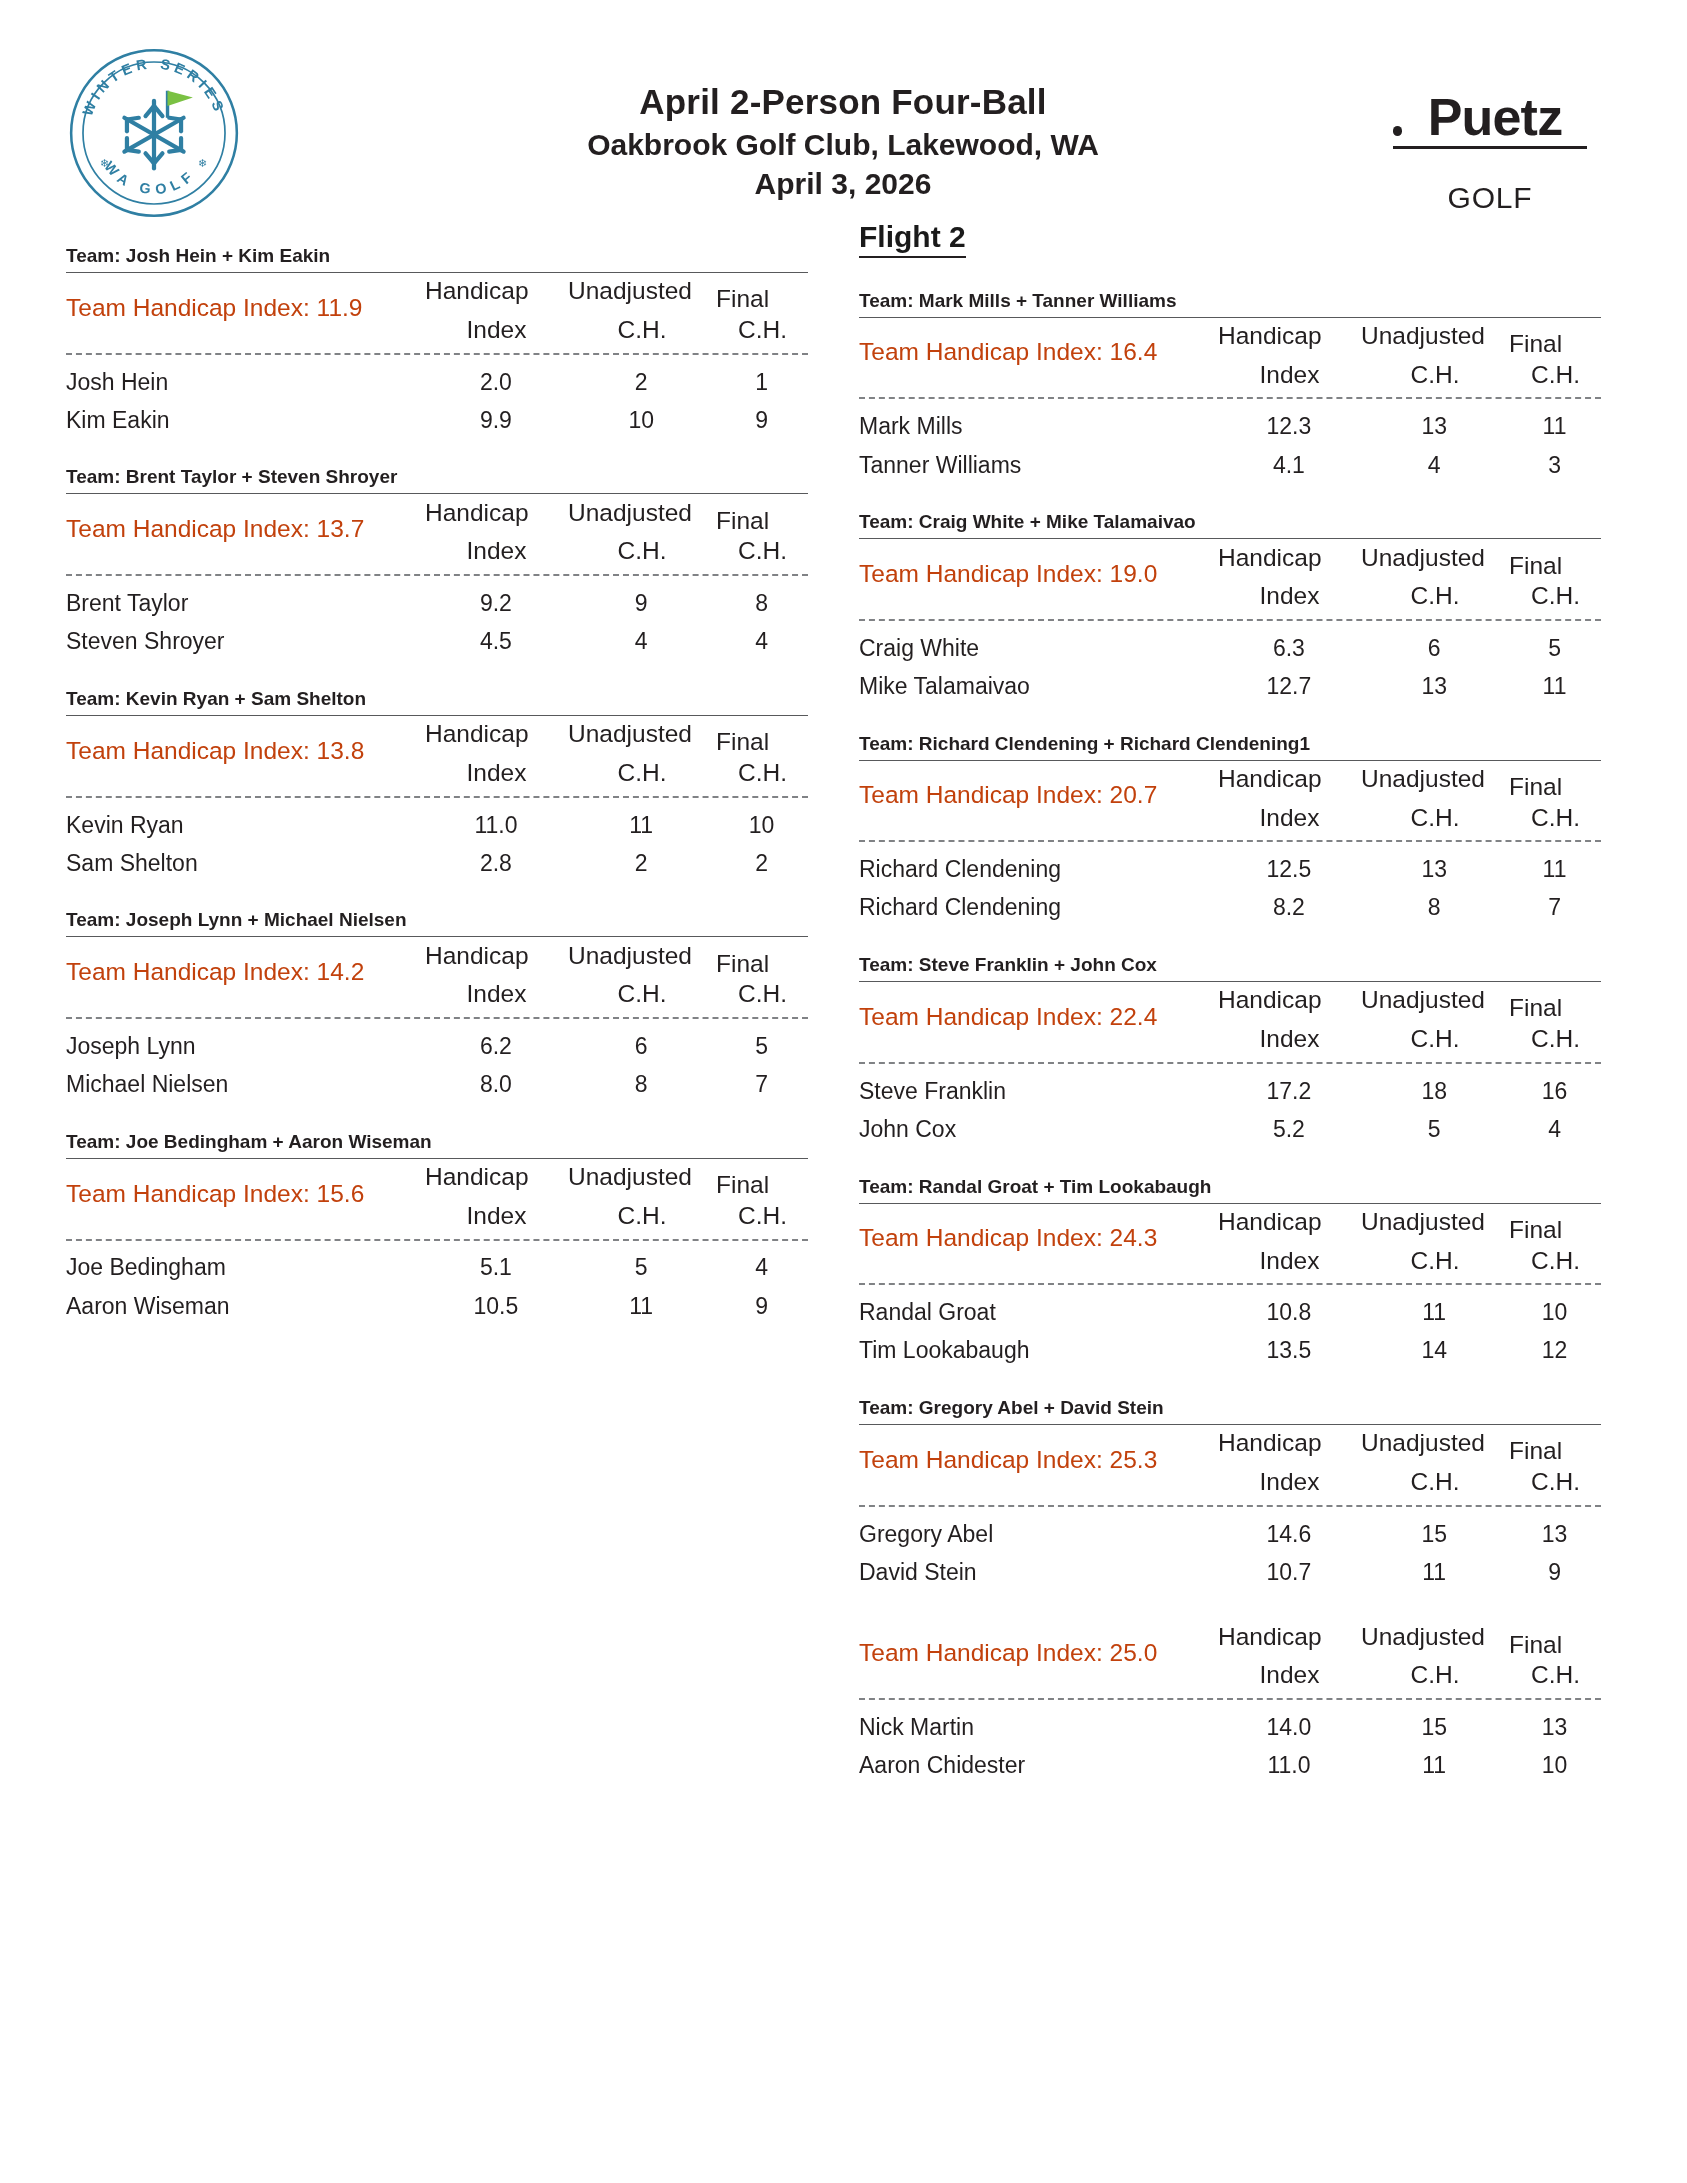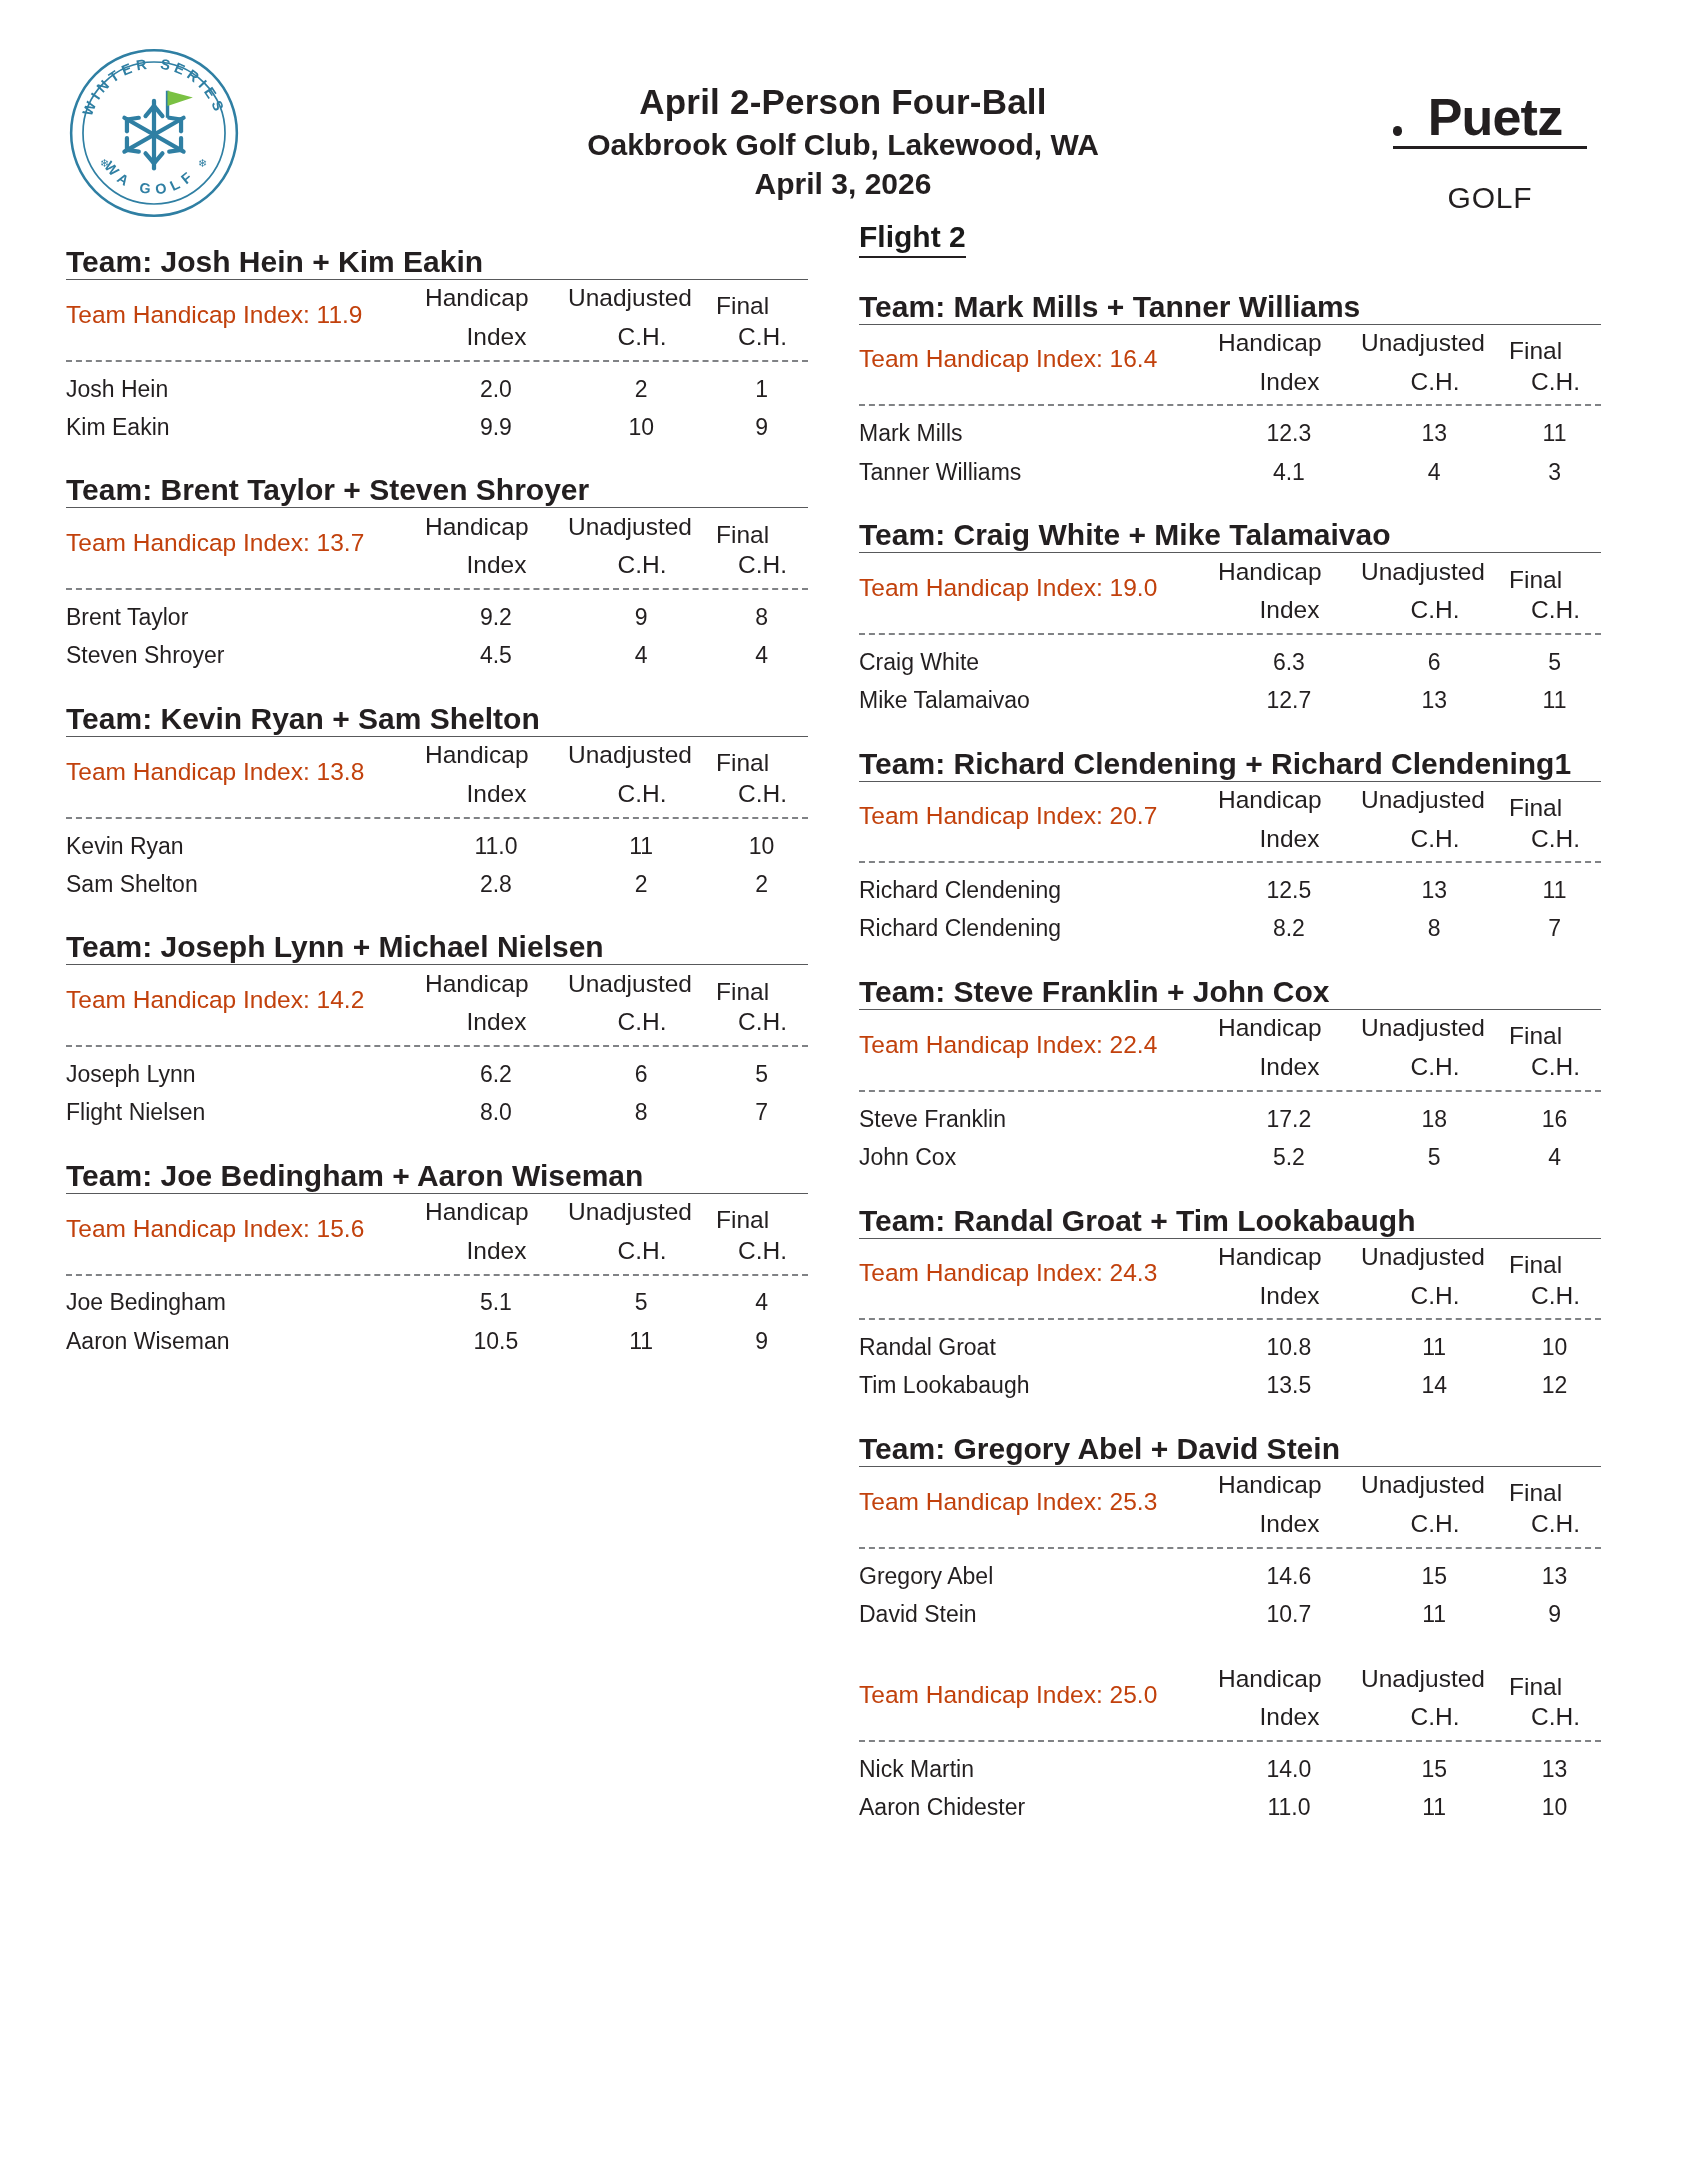--- a/index.html
+++ b/index.html
@@ -121,22 +121,23 @@
     border-bottom: 2.5px solid #231f20;
     display: inline-block;
     padding-bottom: 1.7px;
     margin-bottom: 32px;
   }
 
   .team-block {
     margin-bottom: 27px;
   }
   .team-name {
-    font-size: 30px;
+    font-size: 19px;
     font-weight: bold;
+    padding-bottom: 5px;
     border-bottom: 1.7px solid #58595b;
   }
   .team-meta {
     position: relative;
     height: 78px;
   }
   .team-hcp {
     position: absolute;
     left: 0;
     top: 6.7px;
@@ -377,21 +378,21 @@
             </div>
           </div>
           <div class="dash-rule"></div>
           <div class="player-row">
             <span class="p-name">Joseph Lynn</span>
             <span class="p-index">6.2</span>
             <span class="p-unadj">6</span>
             <span class="p-final">5</span>
           </div>
           <div class="player-row">
-            <span class="p-name">Flight Nielsen</span>
+            <span class="p-name">Michael Nielsen</span>
             <span class="p-index">8.0</span>
             <span class="p-unadj">8</span>
             <span class="p-final">7</span>
           </div>
         </div>
         <div class="team-block">
           <div class="team-name">Team: Joe Bedingham + Aaron Wiseman</div>
           <div class="team-meta">
             <div class="team-hcp">Team Handicap Index: 15.6</div>
             <div class="col-heads">

